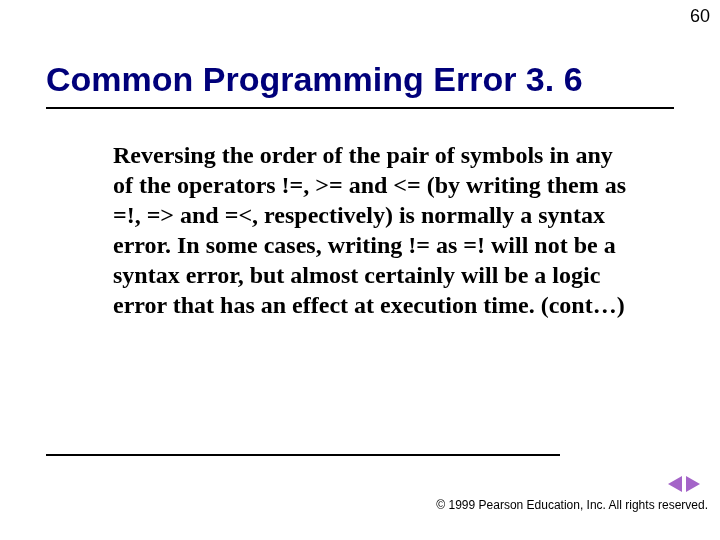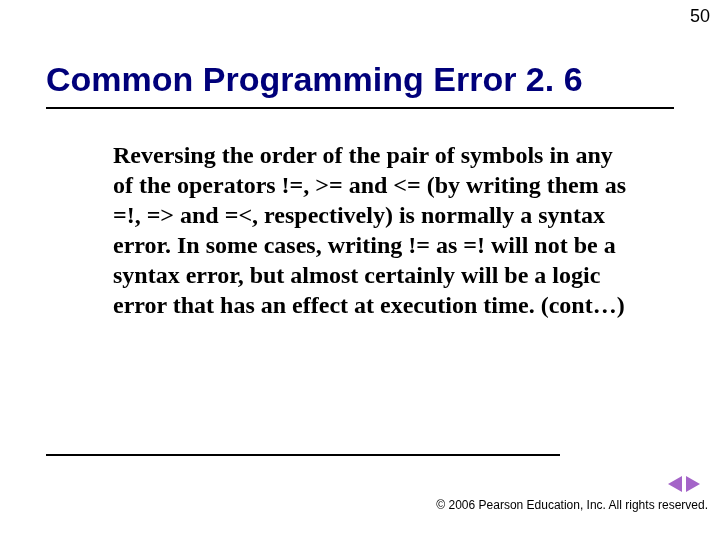--- a/index.html
+++ b/index.html
@@ -16,33 +16,33 @@
   .nav { position: absolute; right: 20px; bottom: 48px; display: flex; gap: 4px; }
   .nav-tri { width: 0; height: 0; border-top: 8px solid transparent; border-bottom: 8px solid transparent; }
   .tri-left { border-right: 14px solid #a464c8; }
   .tri-right { border-left: 14px solid #a464c8; }
 </style>
 </head>
 <body>
 
 <div class="slide">
 
-  <div class="page-number">50</div>
+  <div class="page-number">60</div>
 
   <div class="title-wrap">
-    <div class="title">Common Programming Error 2. 6</div>
+    <div class="title">Common Programming Error 3. 6</div>
     <div class="hr"></div>
   </div>
 
   <div class="body-wrap">
     <p class="body-text">Reversing the order of the pair of symbols in any of the operators !=, &gt;= and &lt;= (by writing them as =!, =&gt; and =&lt;, respectively) is normally a syntax error. In some cases, writing != as =! will not be a syntax error, but almost certainly will be a logic error that has an effect at execution time. (cont…)</p>
   </div>
 
   <div class="bottom-rule"></div>
 
   <div class="nav">
     <div class="nav-tri tri-left" title="previous-slide"></div>
     <div class="nav-tri tri-right" title="next-slide"></div>
   </div>
 
-  <div class="footer">© 2006 Pearson Education, Inc.  All rights reserved.</div>
+  <div class="footer">© 1999 Pearson Education, Inc.  All rights reserved.</div>
 
 </div>
 
 </body></html>

